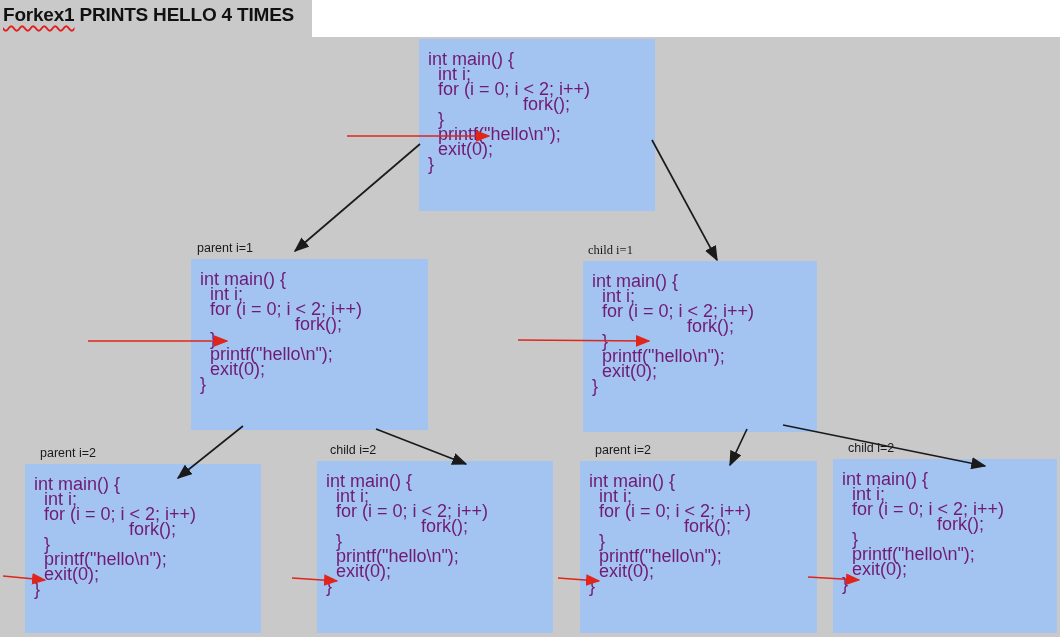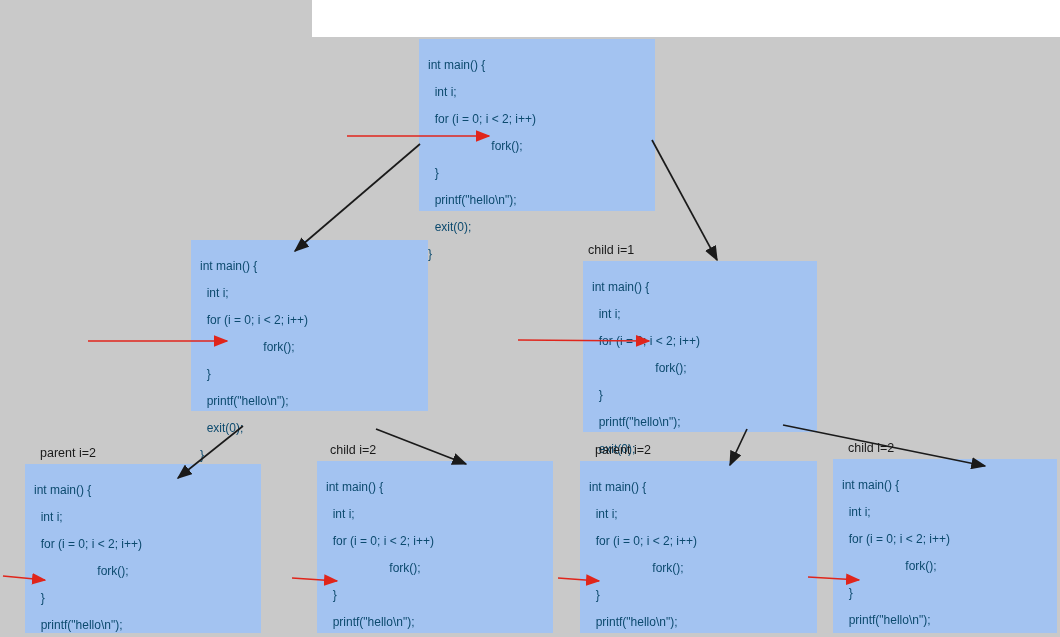--- a/index.html
+++ b/index.html
@@ -42,68 +42,70 @@
     margin: 0 0 3px 13px;
     white-space: nowrap;
   }
   .node-box {
     background: #a3c3f1;
   }
   .code {
     margin: 0;
     padding: 13px 4px 0 9px;
     font-family: "Liberation Sans", sans-serif;
-    font-size: 12px;
-    line-height: 27px;
-    color: #0c4a6e;
+    font-size: 18px;
+    line-height: 15px;
+    color: #701a75;
     white-space: pre;
   }
   #arrows {
     position: absolute;
     left: 0; top: 0;
     z-index: 5;
     pointer-events: none;
   }
 </style>
 </head>
 <body>
 
 <div id="stage">
 
   <div class="white-strip"></div>
 
+  <h1 class="page-title"><span class="misspelled">Forkex1</span><span> PRINTS HELLO 4 TIMES</span></h1>
 
   <div class="node" style="left:419px; top:39px;">
     <div class="node-box" style="width:236px; height:172px;">
       <pre class="code">int main() {
   int i;
   for (i = 0; i &lt; 2; i++)
                    fork();
   }
   printf("hello\n");
   exit(0);
 }</pre>
     </div>
   </div>
 
   <div class="node" style="left:191px; top:240px;">
+    <div class="node-label" style="margin-left:6px;">parent i=1</div>
     <div class="node-box" style="width:237px; height:171px;">
       <pre class="code">int main() {
   int i;
   for (i = 0; i &lt; 2; i++)
                    fork();
   }
   printf("hello\n");
   exit(0);
 }</pre>
     </div>
   </div>
 
   <div class="node" style="left:583px; top:242px;">
-    <div class="node-label" style="margin-left:5px;">child i=1</div>
+    <div class="node-label" style="margin-left:5px;font-family:Liberation Serif, serif;">child i=1</div>
     <div class="node-box" style="width:234px; height:171px;">
       <pre class="code">int main() {
   int i;
   for (i = 0; i &lt; 2; i++)
                    fork();
   }
   printf("hello\n");
   exit(0);
 }</pre>
     </div>

